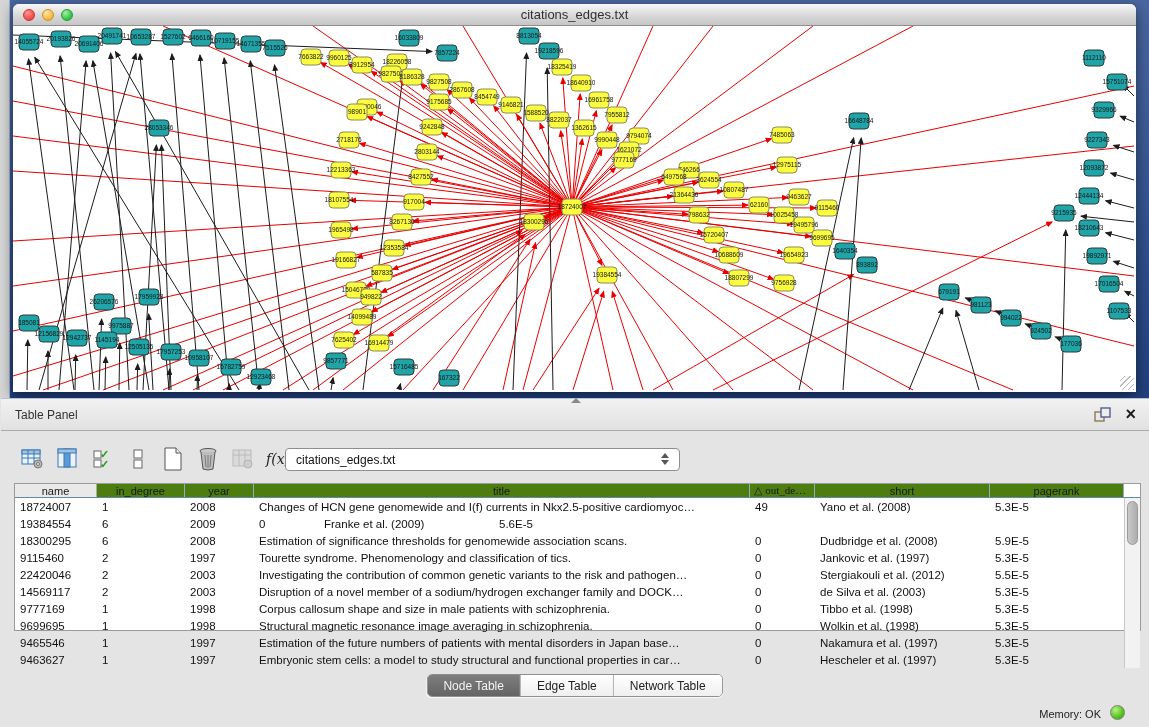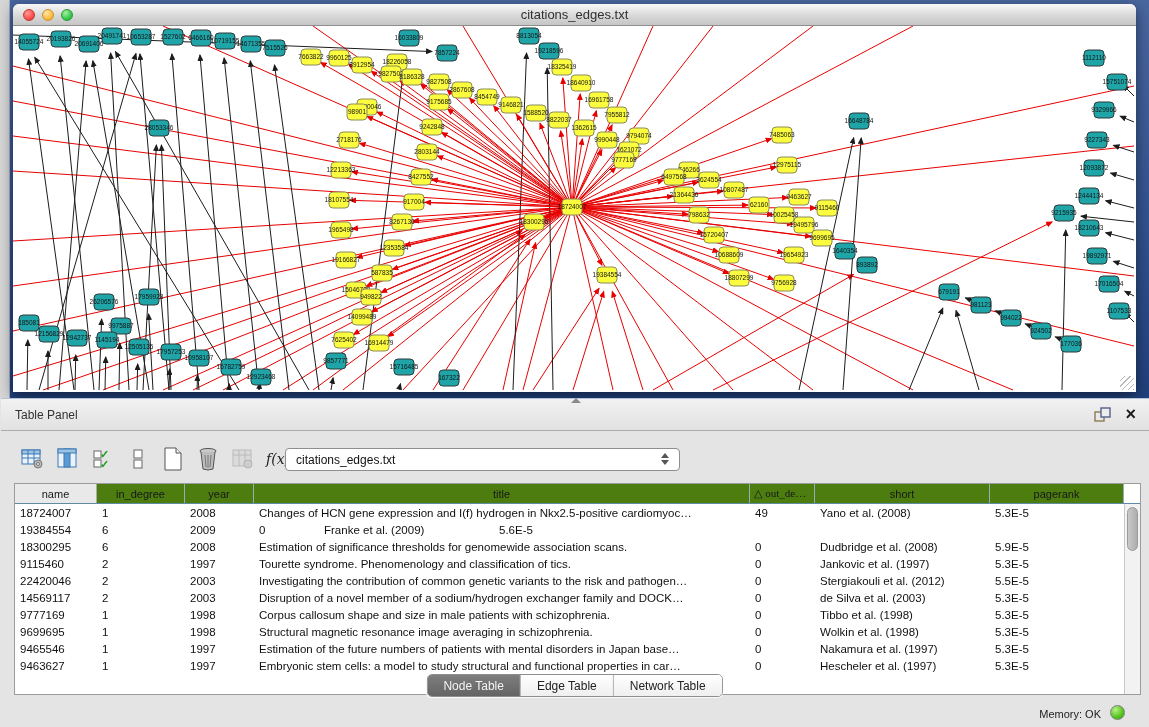--- a/index.html
+++ b/index.html
@@ -46,21 +46,21 @@
   .tbtn { width:26px; height:26px; display:flex; align-items:center; justify-content:center; }
   .fx { font-family:"DejaVu Serif", serif; font-style:italic; font-size:14px; color:#222; }
   .combo { position:absolute; left:285px; top:16px; width:395px; height:23px;
            background:#fff; border:1px solid #8E8E8E; border-radius:4px; }
   .combo-text { position:absolute; left:10px; top:4px; font-size:12px; color:#111; }
   .combo-stepper { position:absolute; right:10px; top:4px; display:flex; flex-direction:column; gap:2px; }
   .tri-up { width:0;height:0;border-left:4px solid transparent;border-right:4px solid transparent;border-bottom:5px solid #555;}
   .tri-dn { width:0;height:0;border-left:4px solid transparent;border-right:4px solid transparent;border-top:5px solid #555;}
 
   
-  .tbl { position:absolute; left:14px; top:51px; width:1127px; height:212px;
+  .tbl { position:absolute; left:14px; top:51px; width:1127px; height:148px;
          background:#fff; border:1px solid #9B9B9B; display:flex; flex-direction:column; }
   .thead { display:flex; height:20px; border-bottom:1px solid #5F8CA3; }
   .th { background:#4d7c0f; border-right:1px solid #93AEBB; font-size:11px; color:#15181a;
         display:flex; align-items:center; justify-content:center; overflow:hidden; white-space:nowrap;}
   .th.gray { background:#E9E9E9; border-right:1px solid #ABABAB; }
   .th.left { justify-content:flex-start; padding-left:4px;font-family:Liberation Serif, serif; }
   .tbody { flex:1; display:flex; }
   .rows { width:1109px; }
   .tr { display:flex; height:17px; }
   .td { font-size:11.5px; color:#101010; padding-left:5px; white-space:nowrap; overflow:hidden;
@@ -821,21 +821,21 @@
         <div class="th c4 left">△ out_de…</div>
         <div class="th c5">short</div>
         <div class="th c6">pagerank</div>
       </div>
     <div class="tbody">
       <div class="rows" id="rows">
           <div class="tr">
             <div class="td c0">18724007</div>
             <div class="td c1">1</div>
             <div class="td c2">2008</div>
-            <div class="td c3">Changes of HCN gene expression and I(f) hydrogen in Nkx2.5-positive cardiomyoc…</div>
+            <div class="td c3">Changes of HCN gene genomewide and I(f) currents in Nkx2.5-positive cardiomyoc…</div>
             <div class="td c4">49</div>
             <div class="td c5">Yano et al. (2008)</div>
             <div class="td c6">5.3E-5</div>
           </div>
           <div class="tr">
             <div class="td c0">19384554</div>
             <div class="td c1">6</div>
             <div class="td c2">2009</div>
             <div class="td c4">0</div>
             <div class="td c5">Franke et al. (2009)</div>

